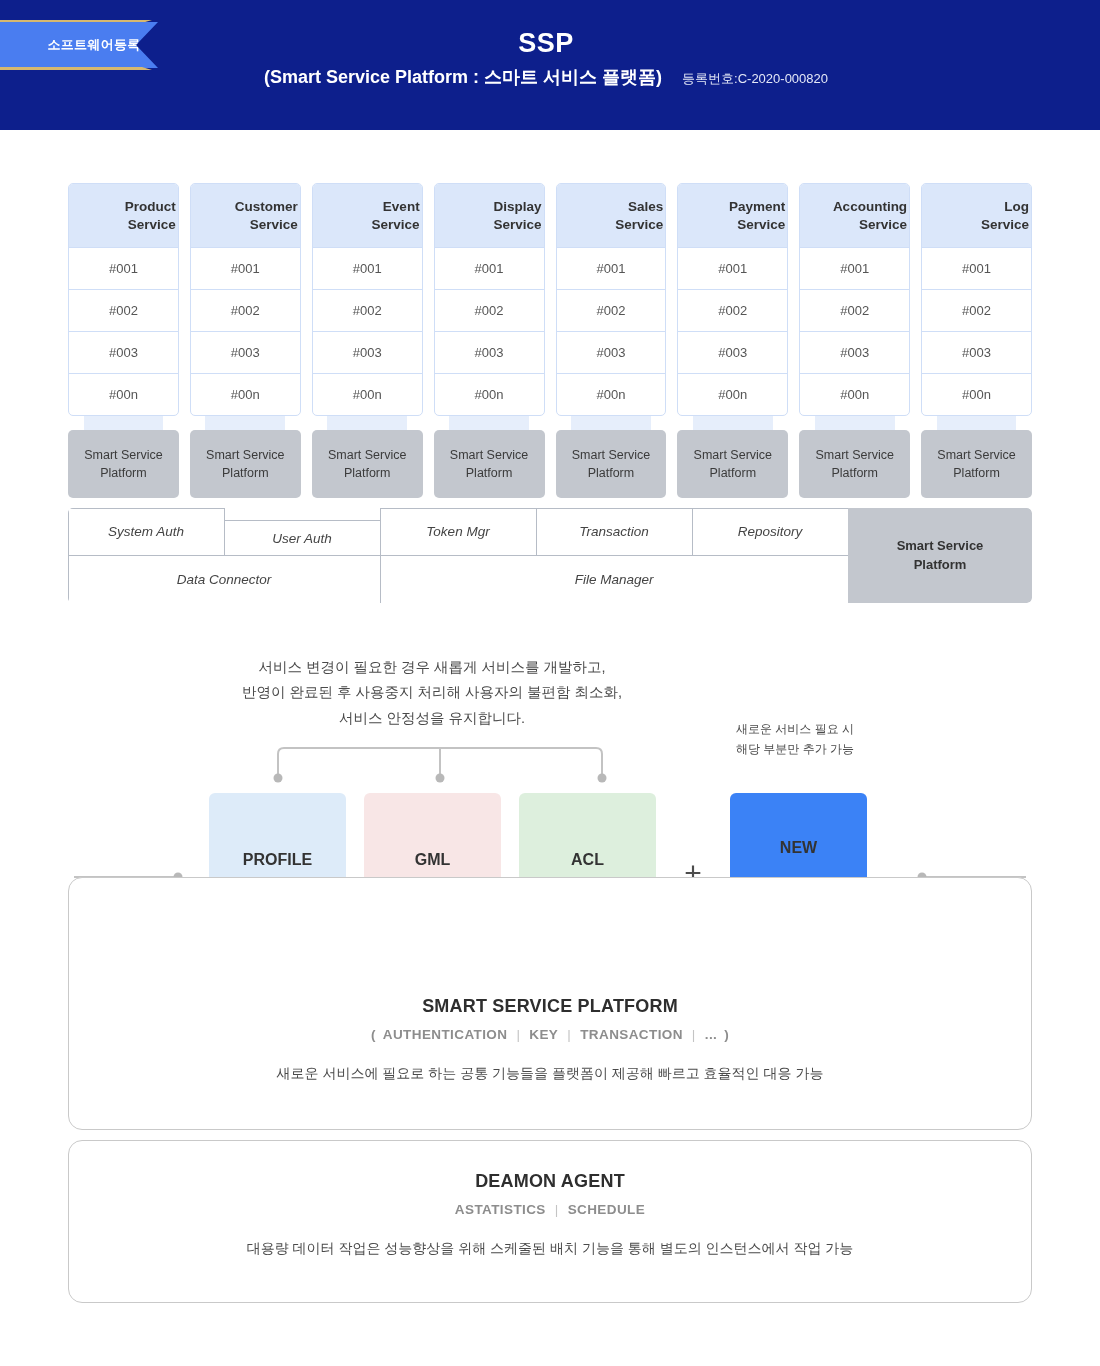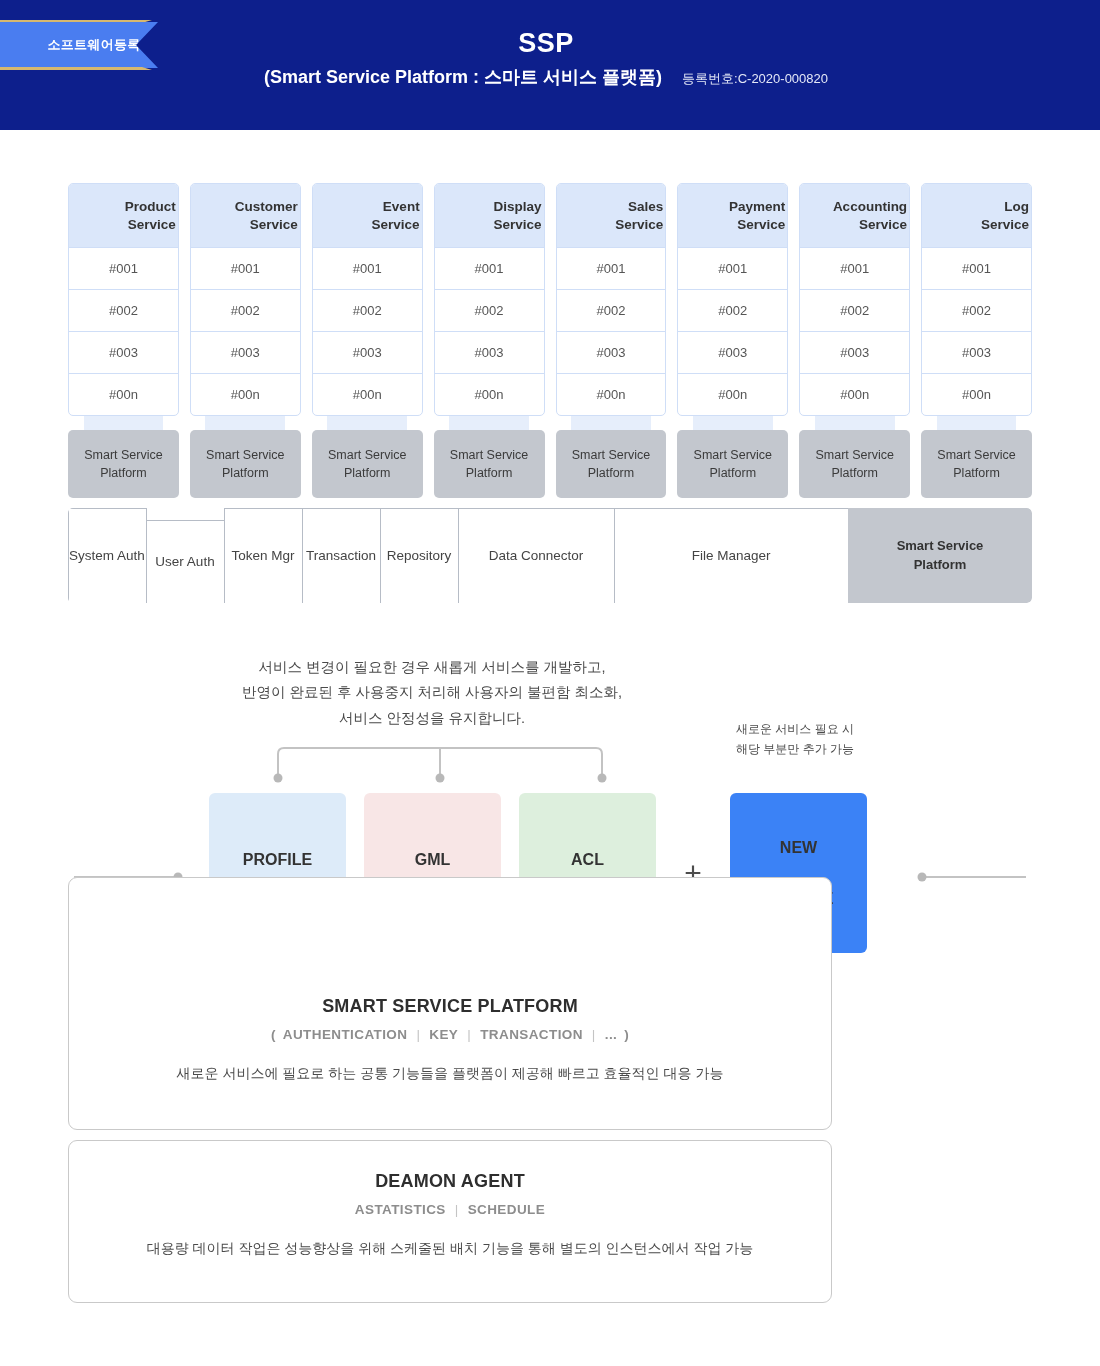--- a/index.html
+++ b/index.html
@@ -152,20 +152,22 @@
     top: 508px;
     width: 964px;
     height: 95px;
     display: flex;
     border-radius: 5px;
     overflow: hidden;
   }
   .cap-left {
     width: 780px;
     display: flex;
+    flex-direction: column;
+    font-style: italic;
   }
   .cap-row {
     display: flex;
     flex: 1;
   }
   .cap-cell {
     border: 1px solid #b6bcc6;
     background: #ffffff;
     display: flex;
     align-items: center;
@@ -245,23 +247,23 @@
     font-size: 30px;
     color: #4c4c4c;
     font-weight: 300;
     line-height: 1;
   }
 
   
   .panel {
     position: absolute;
     left: 68px;
-    width: 764px;
+    width: 964px;
     border: 1px solid #c9c9c9;
-    border-radius: 9px;
+    border-radius: 14px;
     background: #ffffff;
   }
   .panel-ssp { top: 877px; height: 253px; }
   .panel-deamon { top: 1140px; height: 163px; }
 
   .panel-title {
     text-align: center;
     font-size: 18px;
     font-weight: bold;
     color: #2e2e2e;

